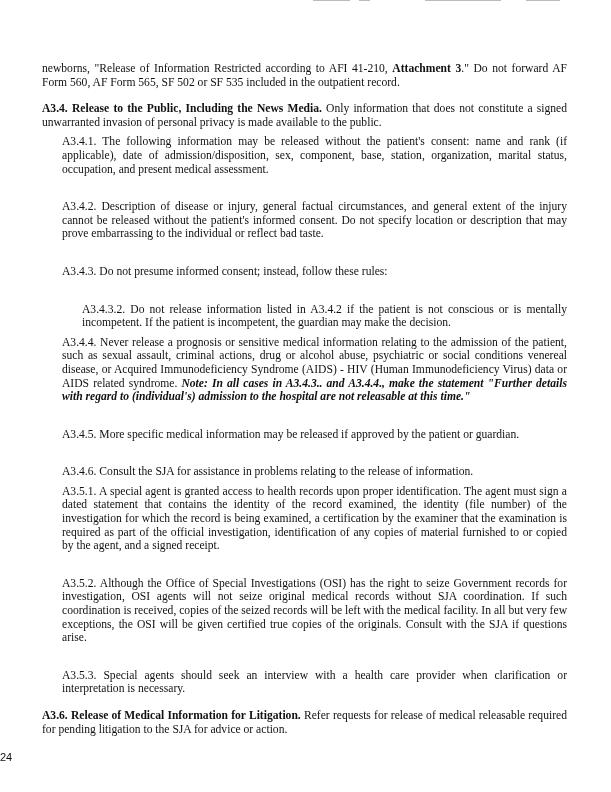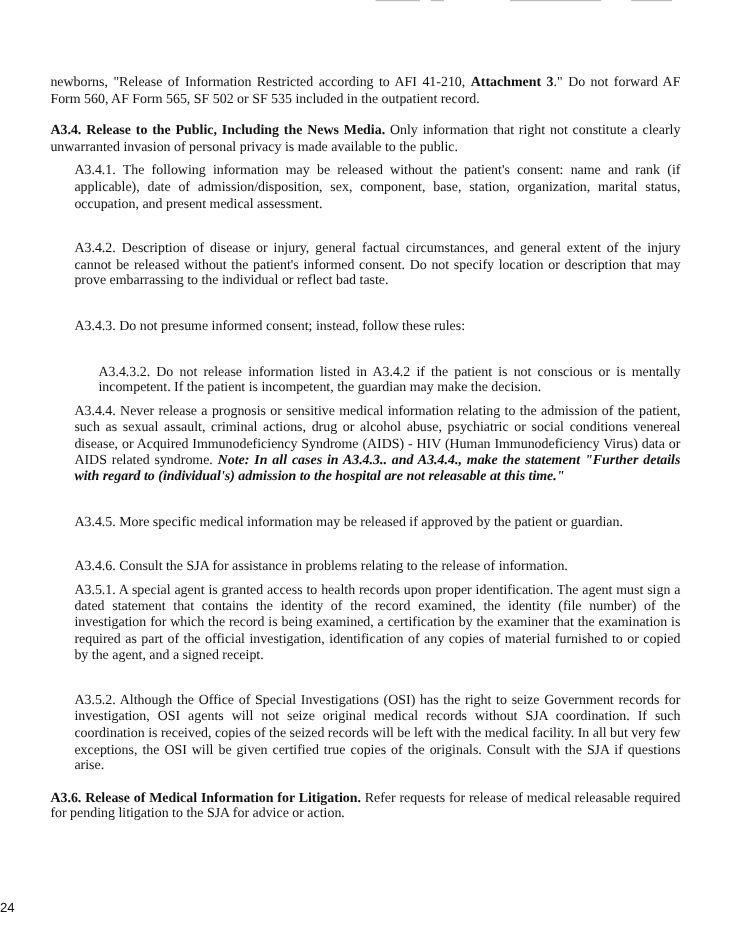--- a/index.html
+++ b/index.html
@@ -29,34 +29,35 @@
 
 <div class="topmark" style="left:313px;width:37px;"></div>
 <div class="topmark" style="left:359px;width:11px;"></div>
 <div class="topmark" style="left:425px;width:76px;"></div>
 <div class="topmark" style="left:526px;width:34px;"></div>
 
 <div class="page">
 
   <p class="l0"><span>newborns, "Release of Information Restricted according to AFI 41-210, </span><span class="b">Attachment 3</span><span>."  Do not forward AF Form 560, AF Form 565, SF 502 or SF 535 included in the outpatient record.</span></p>
 
-  <p class="l0 gap-l"><span class="b">A3.4.  Release to the Public, Including the News Media.</span><span> Only information that right not constitute a clearly unwarranted invasion of personal privacy is made available to the public.</span></p>
+  <p class="l0 gap-l"><span class="b">A3.4.  Release to the Public, Including the News Media.</span><span> Only information that does not constitute a signed unwarranted invasion of personal privacy is made available to the public.</span></p>
 
   <p class="l1 gap-s">A3.4.1.  The following information may be released without the patient's consent:  name and rank (if applicable), date of admission/disposition, sex, component, base, station, organization, marital status, occupation, and present medical assessment.</p>
   <p class="l1 gap-m">A3.4.2.  Description of disease or injury, general factual circumstances, and general extent of the injury cannot be released without the patient's informed consent.  Do not specify location or description that may prove embarrassing to the individual or reflect bad taste.</p>
   <p class="l1 gap-m">A3.4.3.  Do not presume informed consent; instead, follow these rules:</p>
 
   <p class="l2 gap-m">A3.4.3.2.  Do not release information listed in A3.4.2 if the patient is not conscious or is mentally incompetent.  If the patient is incompetent, the guardian may make the decision.</p>
 
   <p class="l1 gap-s"><span>A3.4.4.  Never release a prognosis or sensitive medical information relating to the admission of the patient, such as sexual assault, criminal actions, drug or alcohol abuse, psychiatric or social conditions venereal disease, or Acquired Immunodeficiency Syndrome (AIDS) - HIV (Human Immunodeficiency Virus) data or AIDS related syndrome.  </span><span class="bi">Note: In all cases in A3.4.3.. and A3.4.4., make the statement "Further details with regard to (individual's) admission to the hospital are not releasable at this time."</span></p>
 
   <p class="l1 gap-m">A3.4.5.  More specific medical information may be released if approved by the patient or guardian.</p>
   <p class="l1 gap-m">A3.4.6.  Consult the SJA for assistance in problems relating to the release of information.</p>
 
 
   <p class="l1 gap-s">A3.5.1.  A special agent is granted access to health records upon proper identification.  The agent must sign a dated statement that contains the identity of the record examined, the identity (file number) of the investigation for which the record is being examined, a certification by the examiner that the examination is required as part of the official investigation, identification of any copies of material furnished to or copied by the agent, and a signed receipt.</p>
   <p class="l1 gap-m">A3.5.2.  Although the Office of Special Investigations (OSI) has the right to seize Government records for investigation, OSI agents will not seize original medical records without SJA coordination.  If such coordination is received, copies of the seized records will be left with the medical facility.  In all but very few exceptions, the OSI will be given certified true copies of the originals.  Consult with the SJA if questions arise.</p>
+  <p class="l1 gap-m">A3.5.3.  Special agents should seek an interview with a health care provider when clarification or interpretation is necessary.</p>
 
   <p class="l0 gap-l"><span class="b">A3.6.  Release of Medical Information for Litigation.</span><span> Refer requests for release of medical releasable required for pending litigation to the SJA for advice or action.</span></p>
 
 </div>
 
 <div class="pagenum">24</div>
 
 </body></html>

